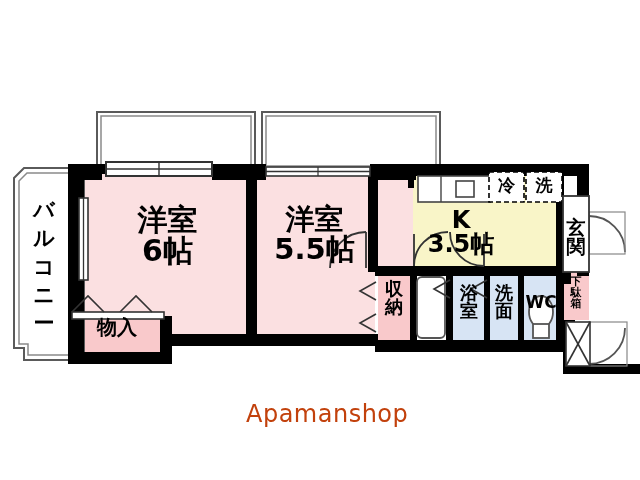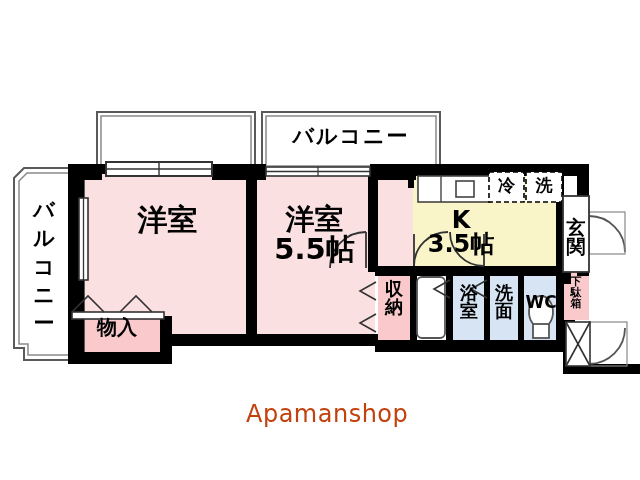--- a/index.html
+++ b/index.html
@@ -229,20 +229,21 @@
     </g>
 
     <g>
       <rect x="563" y="196" width="26" height="76" fill="#ffffff" stroke="#333333" stroke-width="1.8"></rect>
     </g>
 
   </svg>
 
   <div class="lbl vstack" style="left:110px; top:205px; width:115px; font-size:30px;">
     <span>洋室</span>
+    <span>6帖</span>
   </div>
 
   <div class="lbl vstack" style="left:262px; top:205px; width:105px; font-size:29px;">
     <span>洋室</span>
     <span>5.5帖</span>
   </div>
 
   <div class="lbl vstack" style="left:418px; top:208px; width:86px; font-size:24px;">
     <span>K</span>
     <span>3.5帖</span>
@@ -275,21 +276,20 @@
   <div class="lbl-vert vstack" style="left:565px; top:276px; width:22px; font-size:11px;">
     <span>下</span>
       <span>駄</span>
       <span>箱</span>
   </div>
 
   <div class="lbl" style="left:490px; top:177px; width:33px; font-size:17px;">冷</div>
 
   <div class="lbl" style="left:527px; top:177px; width:34px; font-size:17px;">洗</div>
 
-  <div class="lbl" style="left:276px; top:126px; width:150px; font-size:21px; letter-spacing:2px;">バルコニー</div>
 
   <div class="lbl-vert vstack" style="left:30px; top:196px; width:28px; font-size:21px; line-height:1.35;">
     <span>バ</span>
       <span>ル</span>
       <span>コ</span>
       <span>ニ</span>
       <span>ー</span>
   </div>
 
   <div class="watermark" style="left:246px; top:400px; font-size:24px;">Apamanshop</div>

